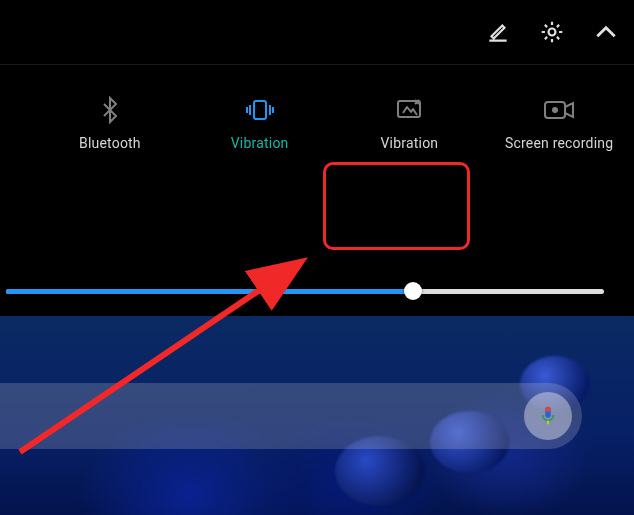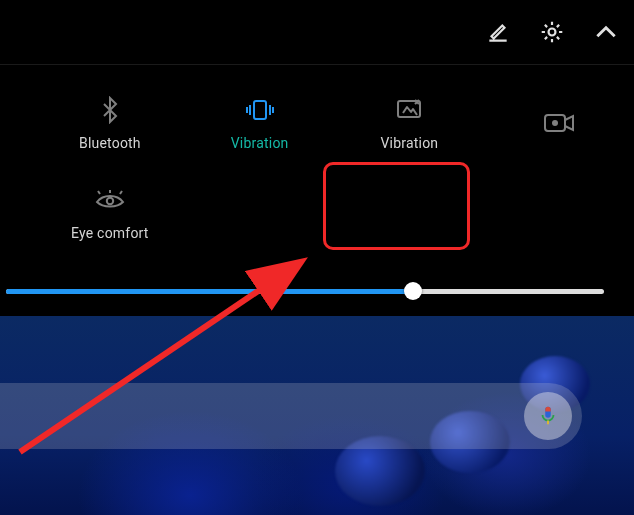--- a/index.html
+++ b/index.html
@@ -138,32 +138,23 @@
     </div>
 
     <div class="tile inactive">
       <div class="iconwrap">
           <svg width="32" height="22" viewBox="0 0 32 22">
         <rect x="2" y="3" width="20" height="16" rx="3"></rect>
         <path d="M22 8 L30 4 L30 18 L22 14"></path>
         <circle cx="12" cy="11" r="3" fill="#808080" stroke="none"></circle>
       </svg>
         </div>
+      <div class="label">Screen recording</div>
     </div>
 
-    <div class="tile inactive">
-      <div class="iconwrap">
-          <svg width="30" height="20" viewBox="0 0 30 20">
-        <path d="M2 12 C8 4 22 4 28 12 C22 18 8 18 2 12 Z"></path>
-        <circle cx="15" cy="11" r="3.2"></circle>
-        <path d="M5 4 L3 1 M15 3 V0 M25 4 L27 1"></path>
-      </svg>
-        </div>
-      <div class="label">Eye comfort</div>
-    </div>
 
   </div>
 
   <div class="brightness">
     <div class="bright-track">
       <div class="bright-fill" style="width: 68%;"></div>
       <div class="bright-thumb" style="left: 68%;"></div>
     </div>
   </div>
 </div>

